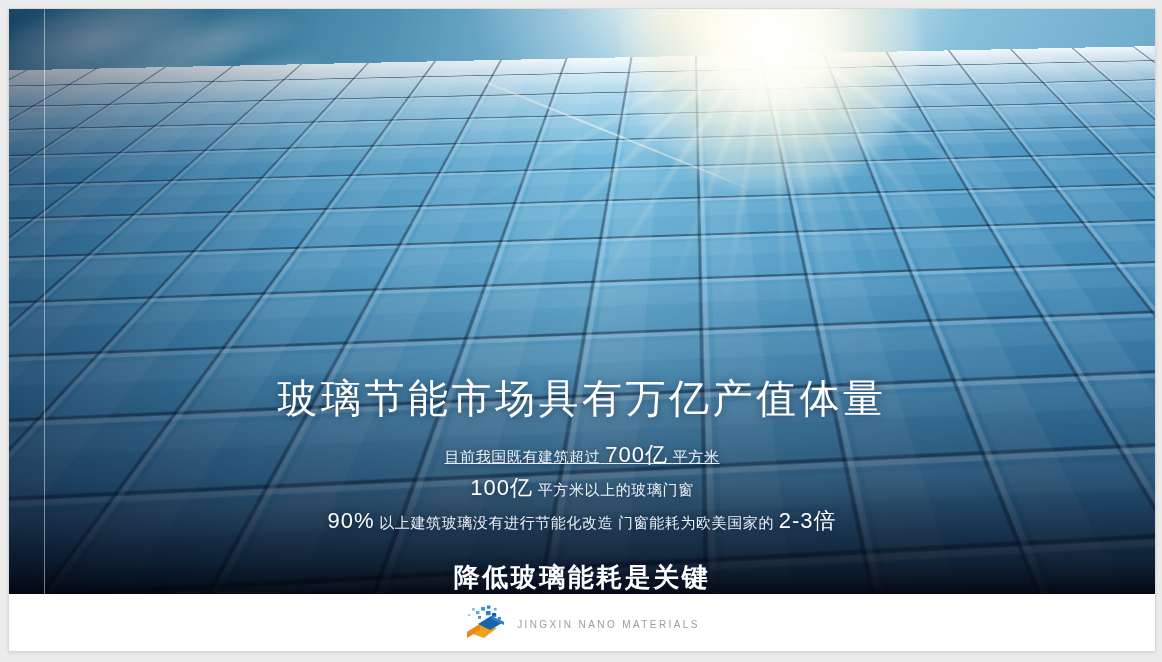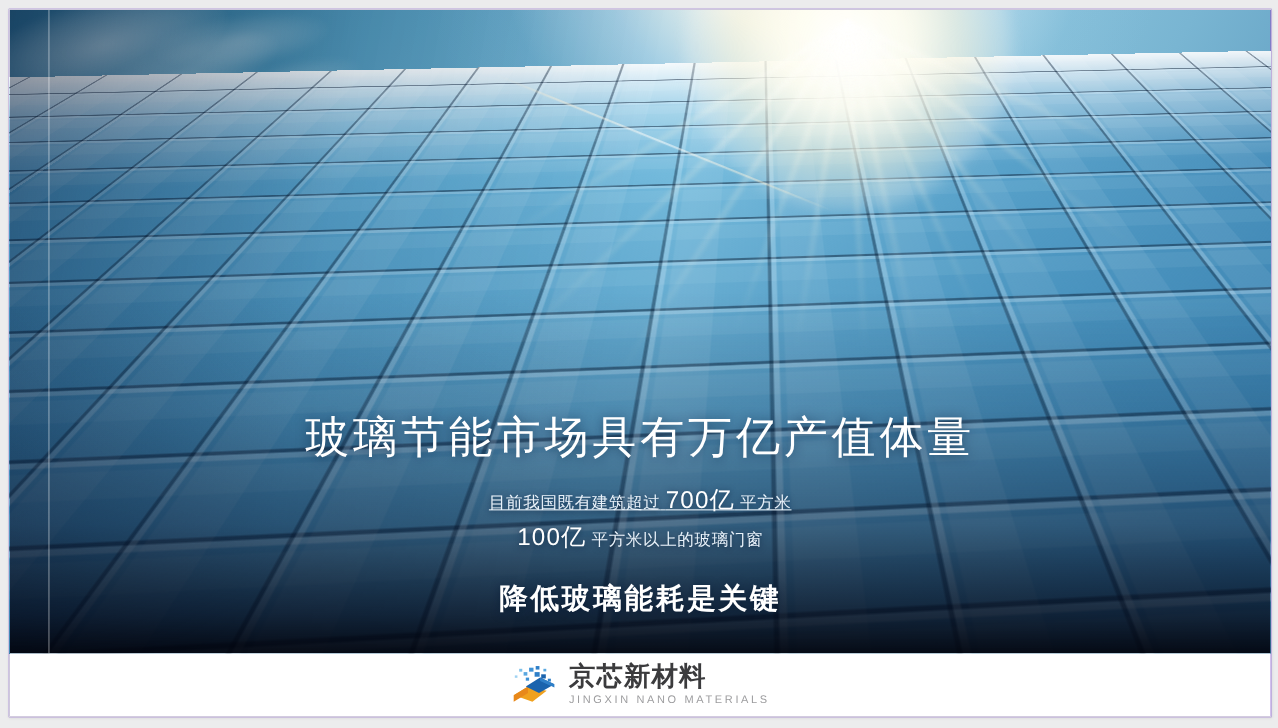--- a/index.html
+++ b/index.html
@@ -18,21 +18,21 @@
     height: 662px;
   }
 
   
   .slide-card {
     position: absolute;
     left: 8px;
     top: 8px;
     width: 1146px;
     height: 642px;
-    background: #6d28d9;
+    background: #a3a3a3;
     border: 1px solid #d9d9dc;
     box-shadow: 0 1px 3px rgba(0,0,0,0.10);
     overflow: hidden;
   }
 
   
   .hero {
     position: absolute;
     left: 0;
     top: 0;
@@ -417,20 +417,25 @@
           <span>目前我国既有建筑超过</span>
           <span class="num">700亿</span>
           <span>平方米</span>
         </div>
 
         <div class="sub-line l2">
           <span class="num">100亿</span>
           <span>平方米以上的玻璃门窗</span>
         </div>
 
+        <div class="sub-line l3">
+          <span class="num">90%</span>
+          <span>以上建筑玻璃没有进行节能化改造 门窗能耗为欧美国家的</span>
+          <span class="num">2-3倍</span>
+        </div>
 
         <div class="kicker">降低玻璃能耗是关键</div>
 
       </div>
     </div>
 
     <div class="footer">
       <div class="brand">
 
         <svg class="brand-mark" viewBox="0 0 42 36">
@@ -447,21 +452,20 @@
           <rect x="23" y="0.5" width="3.4" height="3.2" fill="#2e7fc8"></rect>
           <rect x="12" y="6" width="3.4" height="3.2" fill="#5aa8e0"></rect>
           <rect x="8" y="3" width="2.8" height="2.6" fill="#7cc0ea"></rect>
           <rect x="14" y="11" width="3.0" height="2.8" fill="#3e92d6"></rect>
           <rect x="30" y="3" width="2.6" height="2.4" fill="#5aa8e0"></rect>
           <rect x="4" y="9" width="2.4" height="2.2" fill="#9fd2f2"></rect>
           <rect x="34" y="12" width="2.8" height="2.6" fill="#2e7fc8"></rect>
         </svg>
 
         <div class="brand-words">
-          <div class="brand-cn">京芯新材料</div>
           <div class="brand-en">JINGXIN NANO MATERIALS</div>
         </div>
 
       </div>
     </div>
 
   </div>
 </div>
 
 </body></html>

